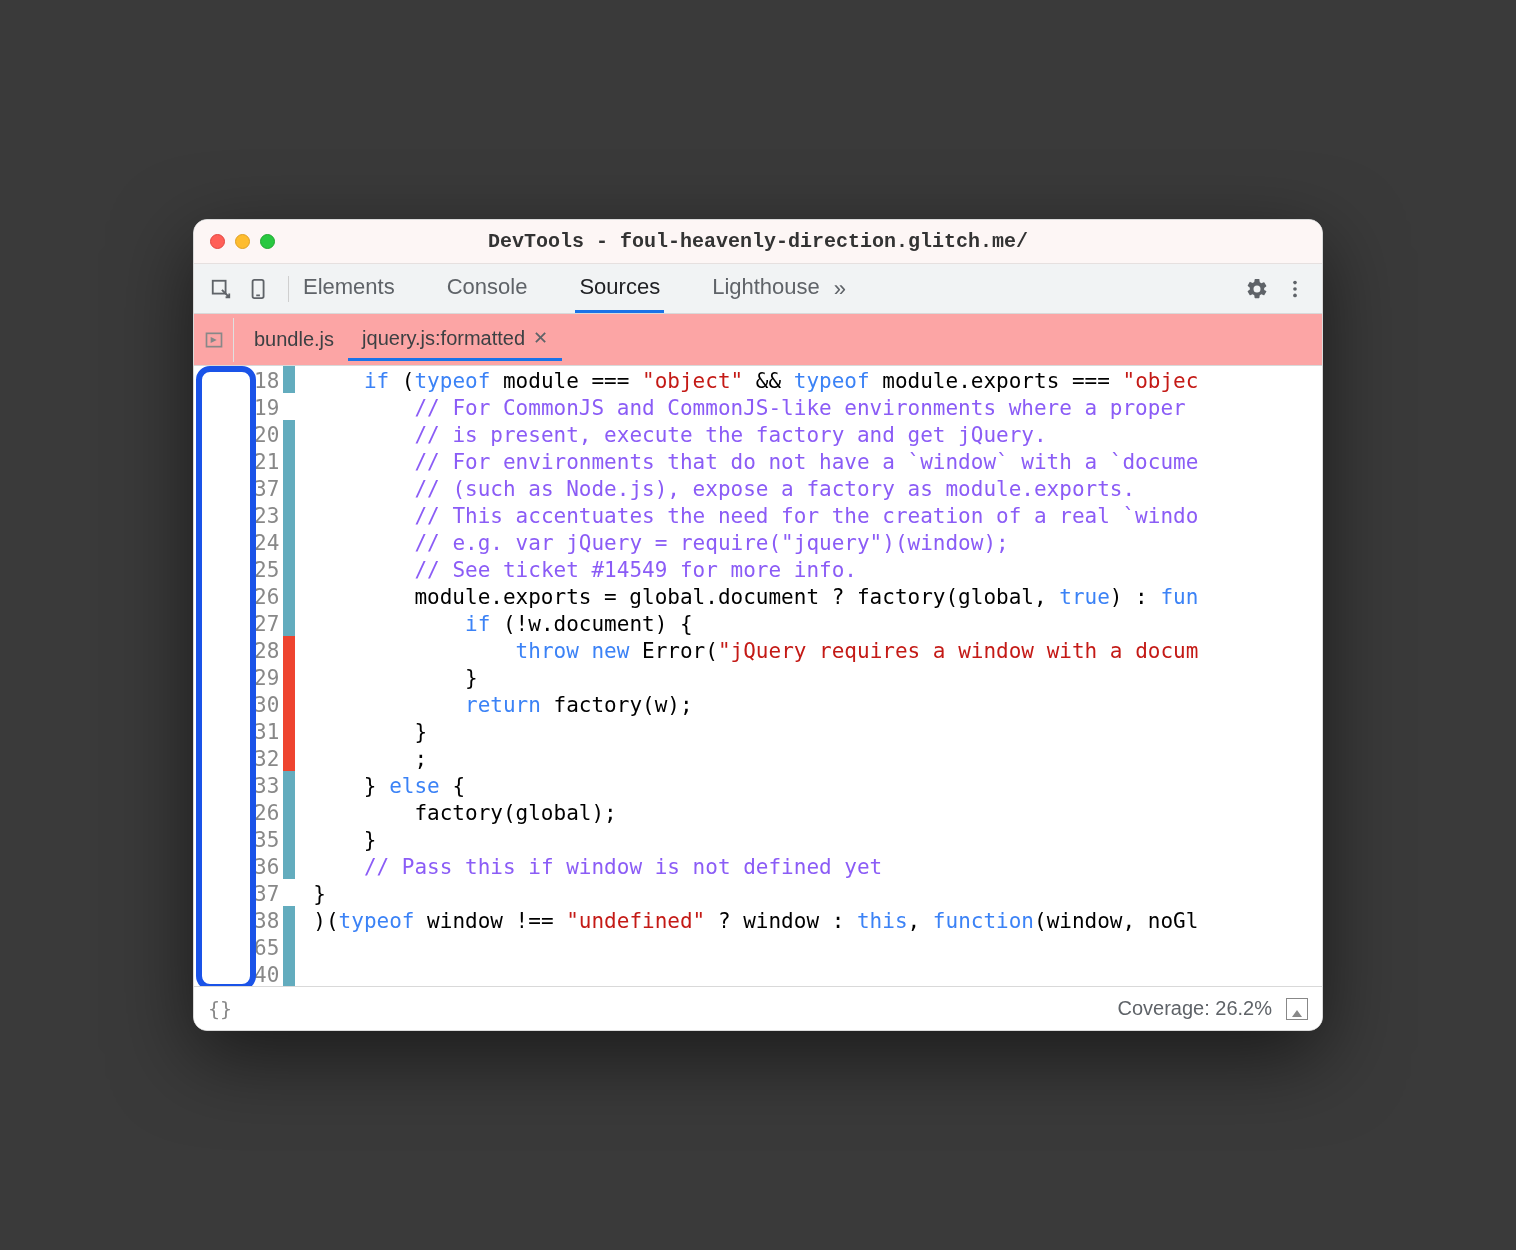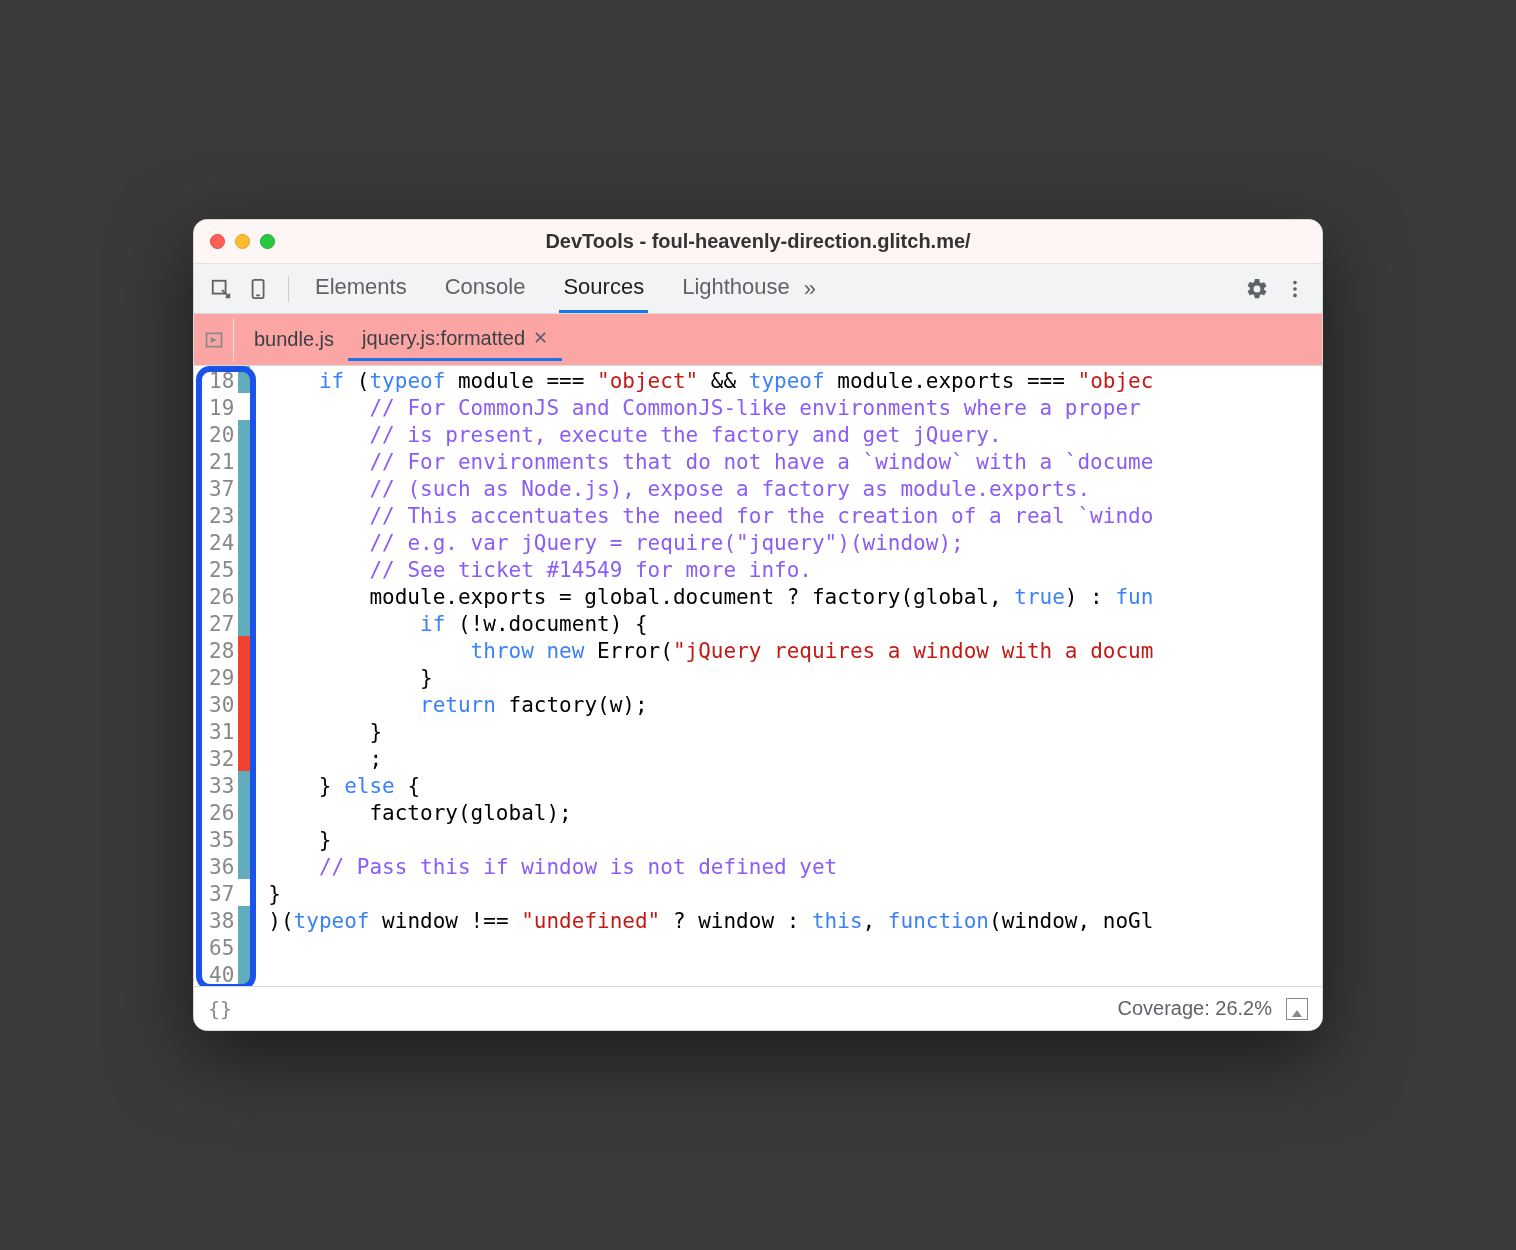--- a/index.html
+++ b/index.html
@@ -40,37 +40,38 @@
   .dot.yellow { background: #febc2e; border:1px solid #dfa023;}
   .dot.green { background: #28c840; border:1px solid #1fa82f;}
   .title {
     position: absolute;
     left: 0; right: 0;
     text-align: center;
     font-size: 20px;
     font-weight: 600;
     color: #333;
     pointer-events: none;
+    font-family: Liberation Mono, monospace;
   }
   .toolbar {
     height: 50px;
     display: flex;
     align-items: center;
     border-bottom: 1px solid #d9d9d9;
     background: #f1f3f4;
     padding: 0 8px;
   }
   .tool-icon {
     width: 30px; height: 30px;
     display: flex; align-items: center; justify-content: center;
     color: #5f6368;
     margin: 0 4px;
   }
   .divider { width: 1px; height: 26px; background: #cfcfcf; margin: 0 10px; }
-  .tabs { display: flex; gap: 30px; margin-left: 12px; font-size: 22px; color: #5f6368; }
+  .tabs { display: flex; gap: 44px; font-size: 22px; color: #5f6368; }
   .tab { padding: 10px 4px; cursor: pointer; }
   .tab.active { color: #202124; border-bottom: 3px solid #1a73e8; }
   .spacer { flex: 1; }
   .more-chevron { font-size: 22px; color: #5f6368; margin: 0 10px; }
   .file-tabs {
     height: 52px;
     display: flex;
     align-items: center;
     border-bottom: 1px solid #d9d9d9;
     background: #fca5a5;
@@ -107,20 +108,21 @@
     display: flex;
     position: relative;
   }
   .line-numbers {
     text-align: right;
     color: #888;
     padding: 2px 4px 2px 15px;
     user-select: none;
     min-width: 36px;
     background:#fff;
+    margin-left:45px;
   }
   .coverage {
     width: 12px;
     background: #fff;
   }
   .coverage .seg {
     height: 27px;
     width: 12px;
   }
   .seg.blue { background: #63acbe; }

